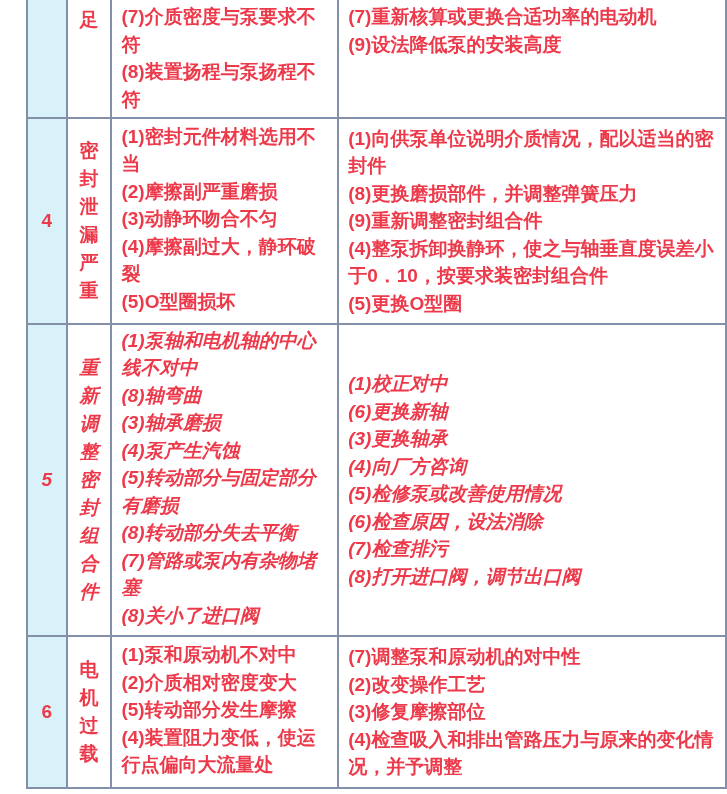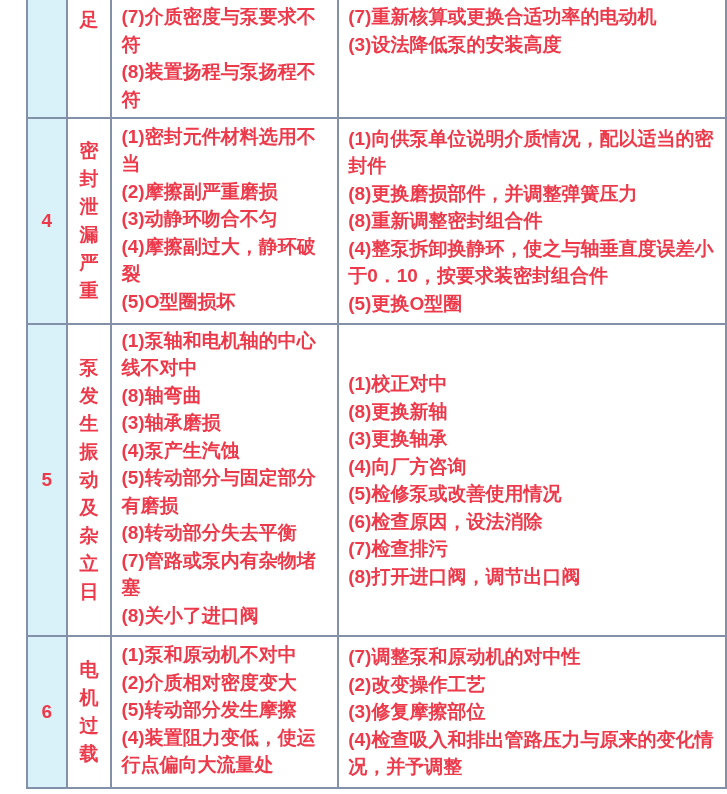--- a/index.html
+++ b/index.html
@@ -41,83 +41,83 @@
   .fault-label{
     width:20px;margin:0 auto;
     word-break:break-all;
     text-align:center;
     line-height:28px;
   }
   tr.row-cut .fault-label{margin-top:3px;}
 
   tr.row-0 td{height:108px;}
   tr.row-1 td{height:196px;}
-  tr.row-2 td{height:302px;}
+  tr.row-2 td{height:302px;font-style:italic;}
   tr.row-3 td{height:142px;}
 </style>
 </head>
 <body>
 
 <table class="fault-table">
   <tbody>
 
     <tr class="row-cut row-0">
       <td class="num-cell"></td>
       <td class="fault-cell">
         <div class="fault-label">足</div>
       </td>
       <td class="causes-cell">
         <div>(7)介质密度与泵要求不符</div>
         <div>(8)装置扬程与泵扬程不符</div>
       </td>
       <td class="remedies-cell">
         <div>(7)重新核算或更换合适功率的电动机</div>
-        <div>(3)设法降低泵的安装高度</div>
+        <div>(9)设法降低泵的安装高度</div>
       </td>
     </tr>
 
     <tr class="row-1">
       <td class="num-cell">4</td>
       <td class="fault-cell">
         <div class="fault-label">密封泄漏严重</div>
       </td>
       <td class="causes-cell">
         <div>(1)密封元件材料选用不当</div>
         <div>(2)摩擦副严重磨损</div>
         <div>(3)动静环吻合不匀</div>
         <div>(4)摩擦副过大，静环破裂</div>
         <div>(5)O型圈损坏</div>
       </td>
       <td class="remedies-cell">
         <div>(1)向供泵单位说明介质情况，配以适当的密封件</div>
         <div>(8)更换磨损部件，并调整弹簧压力</div>
-        <div>(8)重新调整密封组合件</div>
+        <div>(9)重新调整密封组合件</div>
         <div>(4)整泵拆卸换静环，使之与轴垂直度误差小于0．10，按要求装密封组合件</div>
         <div>(5)更换O型圈</div>
       </td>
     </tr>
 
     <tr class="row-2">
       <td class="num-cell">5</td>
       <td class="fault-cell">
-        <div class="fault-label">泵发生振动及杂立日</div>
+        <div class="fault-label">重新调整密封组合件</div>
       </td>
       <td class="causes-cell">
         <div>(1)泵轴和电机轴的中心线不对中</div>
         <div>(8)轴弯曲</div>
         <div>(3)轴承磨损</div>
         <div>(4)泵产生汽蚀</div>
         <div>(5)转动部分与固定部分有磨损</div>
         <div>(8)转动部分失去平衡</div>
         <div>(7)管路或泵内有杂物堵塞</div>
         <div>(8)关小了进口阀</div>
       </td>
       <td class="remedies-cell">
         <div>(1)校正对中</div>
-        <div>(8)更换新轴</div>
+        <div>(6)更换新轴</div>
         <div>(3)更换轴承</div>
         <div>(4)向厂方咨询</div>
         <div>(5)检修泵或改善使用情况</div>
         <div>(6)检查原因，设法消除</div>
         <div>(7)检查排污</div>
         <div>(8)打开进口阀，调节出口阀</div>
       </td>
     </tr>
 
     <tr class="row-3">

